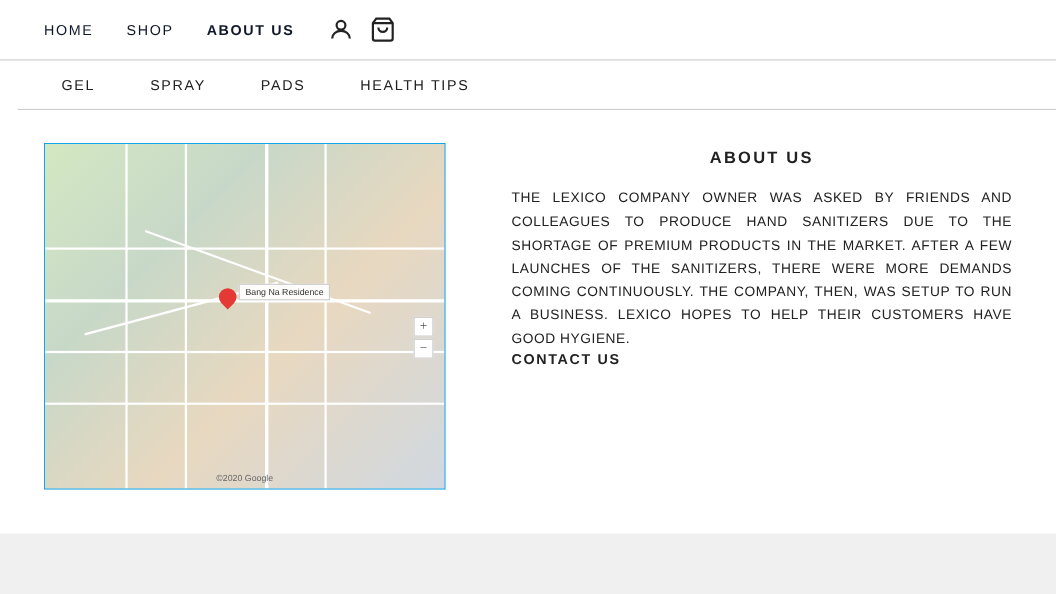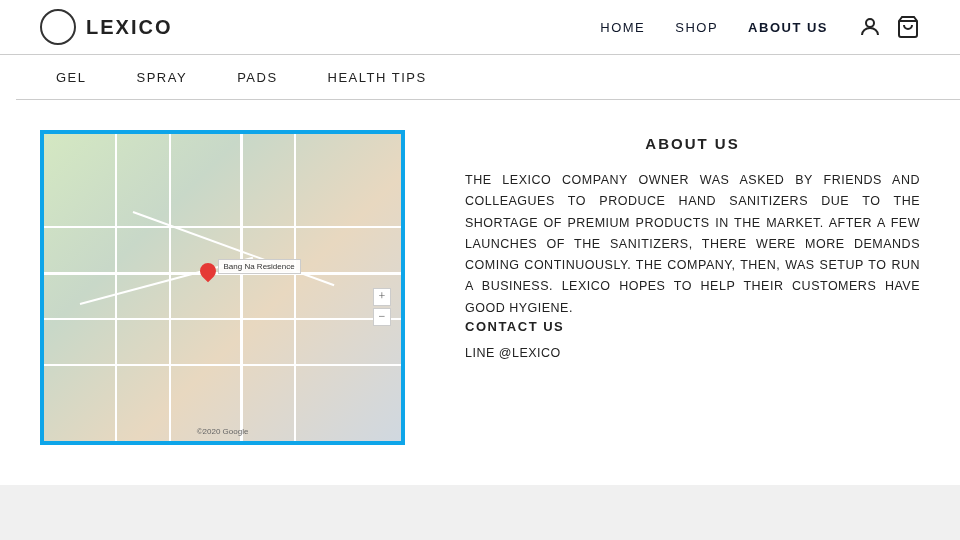--- a/index.html
+++ b/index.html
@@ -85,21 +85,21 @@
       gap: 60px;
       align-items: flex-start;
     }
 
     
     .map-container {
       width: 365px;
       min-width: 365px;
       height: 315px;
       overflow: hidden;
-      border: 4px solid #0ea5e9;
+      border: 1px solid #0ea5e9;
       background: #e8e8e8;
       position: relative;
     }
     .map-placeholder {
       width: 100%;
       height: 100%;
       background: linear-gradient(135deg, #d4e8c2 0%, #c8d8c8 30%, #e8d8c0 60%, #d0d8e0 100%);
       position: relative;
       overflow: hidden;
     }
@@ -222,24 +222,20 @@
     footer {
       background: #f0f0f0;
       height: 65px;
       margin-top: 10px;
     }
   </style>
 </head>
 <body>
 
 <header>
-  <div class="logo-area">
-    <div class="logo-circle"></div>
-    <span class="logo-text">LEXICO</span>
-  </div>
   <nav>
     <a href="#">HOME</a>
     <a href="#">SHOP</a>
     <a href="#" class="active">ABOUT US</a>
     <div class="nav-icons">
 
       <svg class="nav-icon" viewBox="0 0 24 24" fill="none" stroke="#222" stroke-width="2">
         <circle cx="12" cy="8" r="4"></circle>
         <path d="M4 20c0-4 3.6-7 8-7s8 3 8 7"></path>
       </svg>
@@ -288,19 +284,18 @@
 
       <div class="map-watermark">©2020 Google</div>
     </div>
   </div>
 
   <div class="about-content">
     <div class="about-title">ABOUT US</div>
     <div class="about-body">THE LEXICO COMPANY OWNER WAS ASKED BY FRIENDS AND COLLEAGUES TO PRODUCE HAND SANITIZERS DUE TO THE SHORTAGE OF PREMIUM PRODUCTS IN THE MARKET. AFTER A FEW LAUNCHES OF THE SANITIZERS, THERE WERE MORE DEMANDS COMING CONTINUOUSLY. THE COMPANY, THEN, WAS SETUP TO RUN A BUSINESS. LEXICO HOPES TO HELP THEIR CUSTOMERS HAVE GOOD HYGIENE.</div>
     <div class="contact-title">CONTACT US</div>
     <div class="contact-list">
-      <div>LINE @LEXICO</div>
     </div>
   </div>
 
 </div>
 
 <footer></footer>
 
 </body></html>

